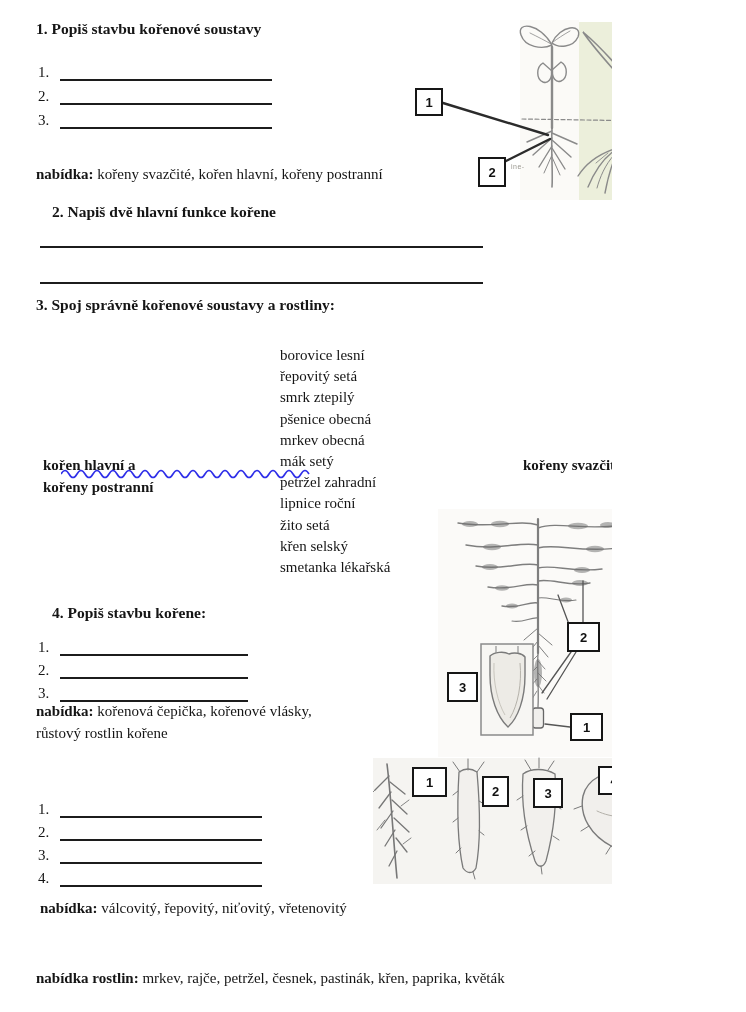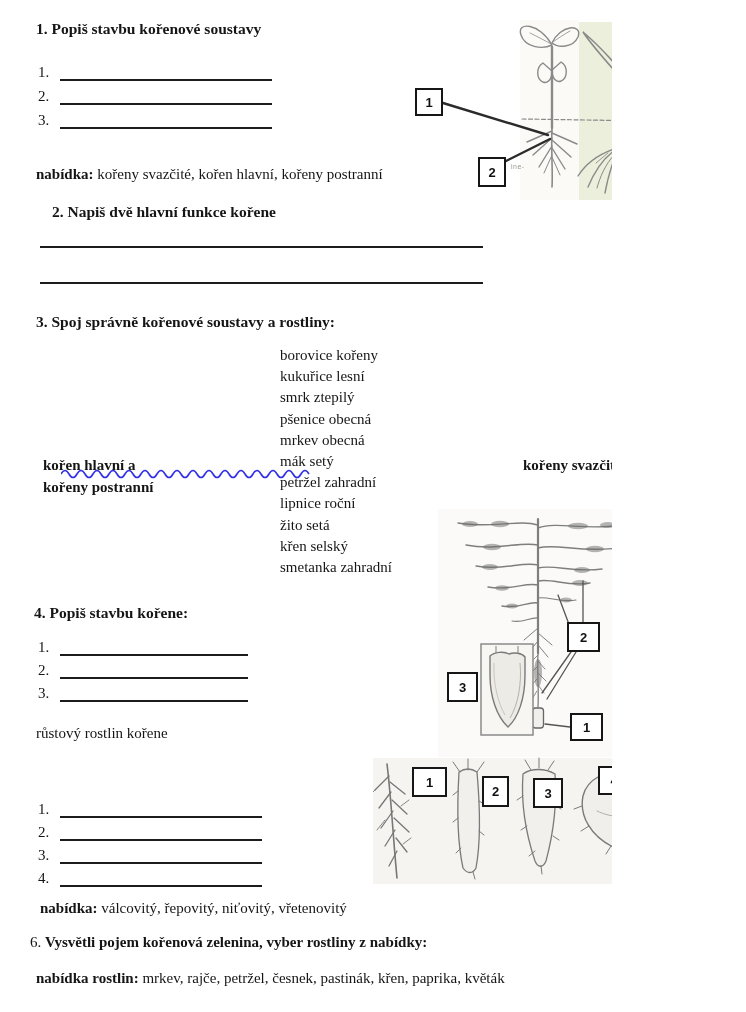--- a/index.html
+++ b/index.html
@@ -108,34 +108,34 @@
     <div class="labelbox" style="left:15px;top:73px;width:28px;height:28px">1</div>
     <div class="labelbox" style="left:78px;top:142px;width:28px;height:30px">2</div>
     <div class="labelbox" style="left:292px;top:51px;width:29px;height:30px">3</div>
     <div class="watermark" style="left:111px;top:148px">ine-</div>
   </div>
 
   <div class="abs h" style="left:52px;top:203px">2. Napiš dvě hlavní funkce kořene</div>
   <div class="abs longline" style="left:40px;top:246px;width:443px"></div>
   <div class="abs longline" style="left:40px;top:282px;width:443px"></div>
 
-  <div class="abs h" style="left:36px;top:313px">3. Spoj správně kořenové soustavy a rostliny:</div>
+  <div class="abs h" style="left:36px;top:296px">3. Spoj správně kořenové soustavy a rostliny:</div>
 
   <div class="abs plantlist" style="left:280px;top:345px">
-    <div>borovice kořeny</div>
-    <div>kukuřice lesní</div>
+    <div>borovice lesní</div>
+    <div>řepovitý setá</div>
     <div>smrk ztepilý</div>
     <div>pšenice obecná</div>
     <div>mrkev obecná</div>
     <div>mák setý</div>
     <div>petržel zahradní</div>
     <div>lipnice roční</div>
     <div>žito setá</div>
     <div>křen selský</div>
-    <div>smetanka zahradní</div>
+    <div>smetanka lékařská</div>
   </div>
 
   <div class="abs matchlabel" style="left:43px;top:454px">
     <div>kořen hlavní a</div>
     <div>kořeny postranní</div>
   </div>
   <div class="abs matchlabel" style="left:523px;top:454px">kořeny svazčité</div>
 
   <svg class="squiggle" style="left:61px;top:466px" width="254" height="13">
     <path d="M0,8 q4,-7 8,0 t8,0 t8,0 t8,0 t8,0 t8,0 t8,0 t8,0 t8,0 t8,0 t8,0 t8,0 t8,0 t8,0 t8,0 t8,0 t8,0 t8,0 t8,0 t8,0 t8,0 t8,0 t8,0 t8,0 t8,0 t8,0 t8,0 t8,0 t8,0 t8,0 t8,0" fill="none" stroke="#2f2fe8" stroke-width="1.6"></path>
@@ -205,35 +205,38 @@
         <line x1="141" y1="149" x2="112" y2="190"></line>
         <line x1="146" y1="149" x2="117" y2="196"></line>
         <line x1="140" y1="224" x2="115" y2="221"></line>
       </g>
     </svg>
     <div class="labelbox" style="left:137px;top:119px;width:33px;height:30px">2</div>
     <div class="labelbox" style="left:17px;top:169px;width:31px;height:30px">3</div>
     <div class="labelbox" style="left:140px;top:210px;width:33px;height:28px">1</div>
   </div>
 
-  <div class="abs h" style="left:34px;top:604px">4. Popiš stavbu kořene:</div>
+  <div class="abs h" style="left:52px;top:604px">4. Popiš stavbu kořene:</div>
 
   <div class="abs row" style="left:38px;top:637px">
     <span class="num">1.</span>
     <span class="blank" style="width:188px"></span>
   </div>
   <div class="abs row" style="left:38px;top:660px">
     <span class="num">2.</span>
     <span class="blank" style="width:188px"></span>
   </div>
   <div class="abs row" style="left:38px;top:683px">
     <span class="num">3.</span>
     <span class="blank" style="width:188px"></span>
   </div>
 
+  <div class="abs body" style="left:36px;top:703px">
+    <b>nabídka:</b><span> kořenová čepička, kořenové vlásky,</span>
+  </div>
   <div class="abs body" style="left:36px;top:725px">růstový rostlin kořene</div>
 
 
   <div class="abs row" style="left:38px;top:799px">
     <span class="num">1.</span>
     <span class="blank" style="width:202px"></span>
   </div>
   <div class="abs row" style="left:38px;top:822px">
     <span class="num">2.</span>
     <span class="blank" style="width:202px"></span>
@@ -314,21 +317,18 @@
     <div class="labelbox" style="left:39px;top:11px;width:35px;height:30px">1</div>
     <div class="labelbox" style="left:109px;top:20px;width:27px;height:31px">2</div>
     <div class="labelbox" style="left:160px;top:22px;width:30px;height:30px">3</div>
     <div class="labelbox" style="left:225px;top:10px;width:32px;height:29px">4</div>
   </div>
 
   <div class="abs body" style="left:40px;top:900px">
     <b>nabídka:</b><span> válcovitý, řepovitý, niťovitý, vřetenovitý</span>
   </div>
 
-  <div class="abs body" style="left:30px;top:934px">
-    <span>6. </span><b>Vysvětli pojem kořenová zelenina, vyber rostliny z nabídky:</b>
-  </div>
 
   <div class="abs body" style="left:36px;top:970px">
     <b>nabídka rostlin:</b><span> mrkev, rajče, petržel, česnek, pastinák, křen, paprika, květák</span>
   </div>
 
 </div>
 
 </body></html>

